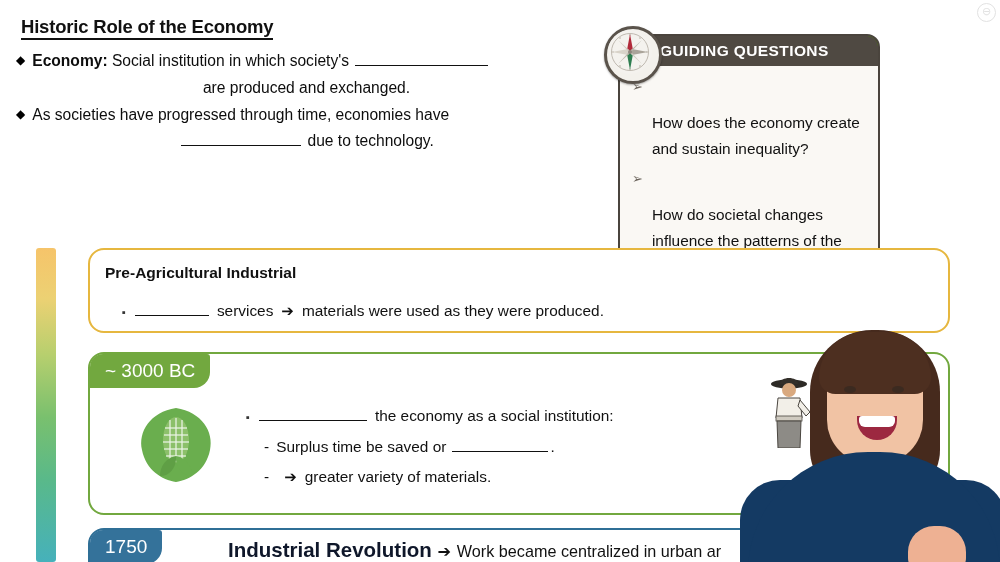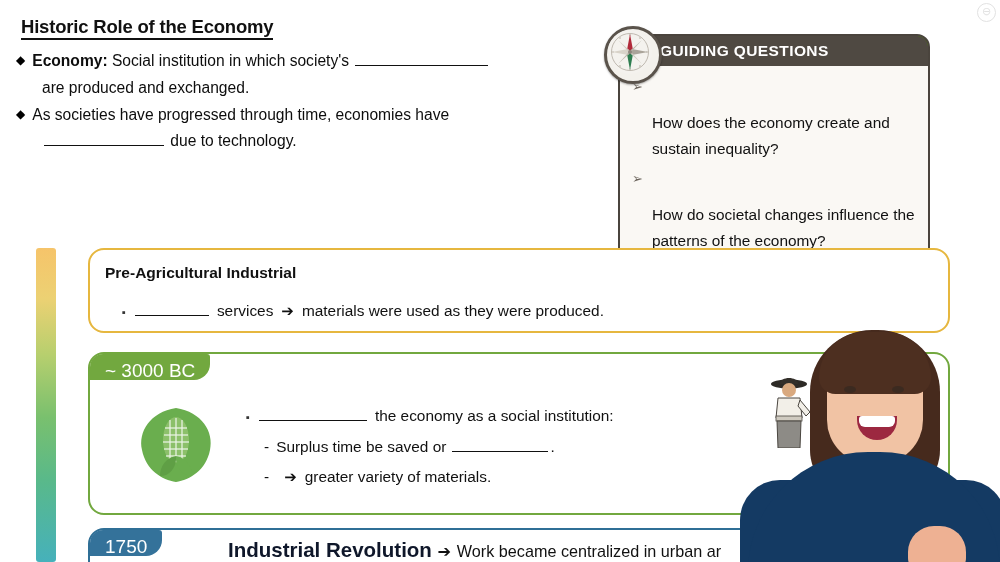--- a/index.html
+++ b/index.html
@@ -84,28 +84,29 @@
     margin: 0 2px;
   }
   .blank.w-long  { width: 133px; }
   .blank.w-mid   { width: 120px; }
   .indent-line {
     padding-left: 26px;
     font-size: 15.6px;
     color: #0d0d0d;
     line-height: 1.46;
     margin-bottom: 4px;
+    text-align: center;
   }
 
   
   .gq-card {
     position: absolute;
     left: 618px;
     top: 34px;
-    width: 312px;
+    width: 262px;
     border: 2.2px solid #4a443d;
     border-radius: 13px;
     background: #4d7c0f;
     box-sizing: border-box;
     overflow: hidden;
   }
   .gq-header {
     background: #4f4942;
     color: #ffffff;
     font-size: 15.5px;
@@ -198,21 +199,21 @@
     height: 90px;
     border: 2.2px solid #2f6f96;
   }
 
   
   .era-tab {
     position: absolute;
     color: #ffffff;
     font-size: 19px;
     line-height: 1;
-    padding: 7px 15px 0 15px;
+    padding: 7px 15px 8px 15px;
     border-top-left-radius: 13px;
     border-bottom-right-radius: 16px;
     border-top-right-radius: 3px;
     z-index: 3;
     white-space: nowrap;
   }
   .era-agri { left: 90px; top: 354px; background: #72a83f; }
   .era-ind  { left: 90px; top: 530px; background: #34729a; }
 
   .rev-title-plain {

